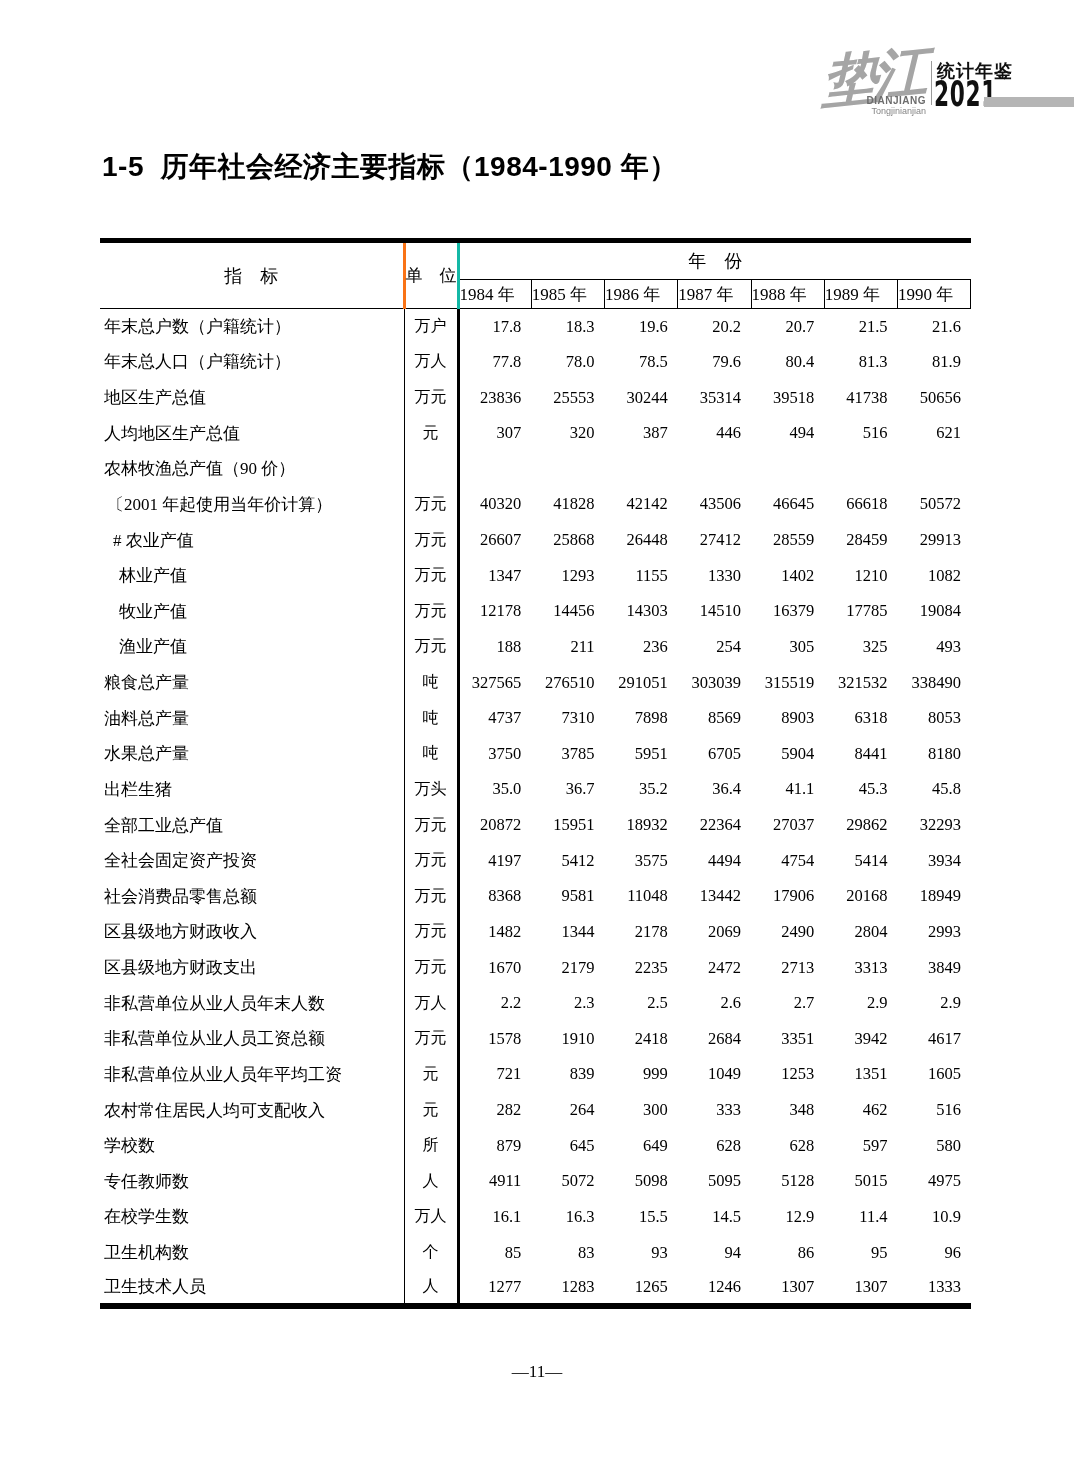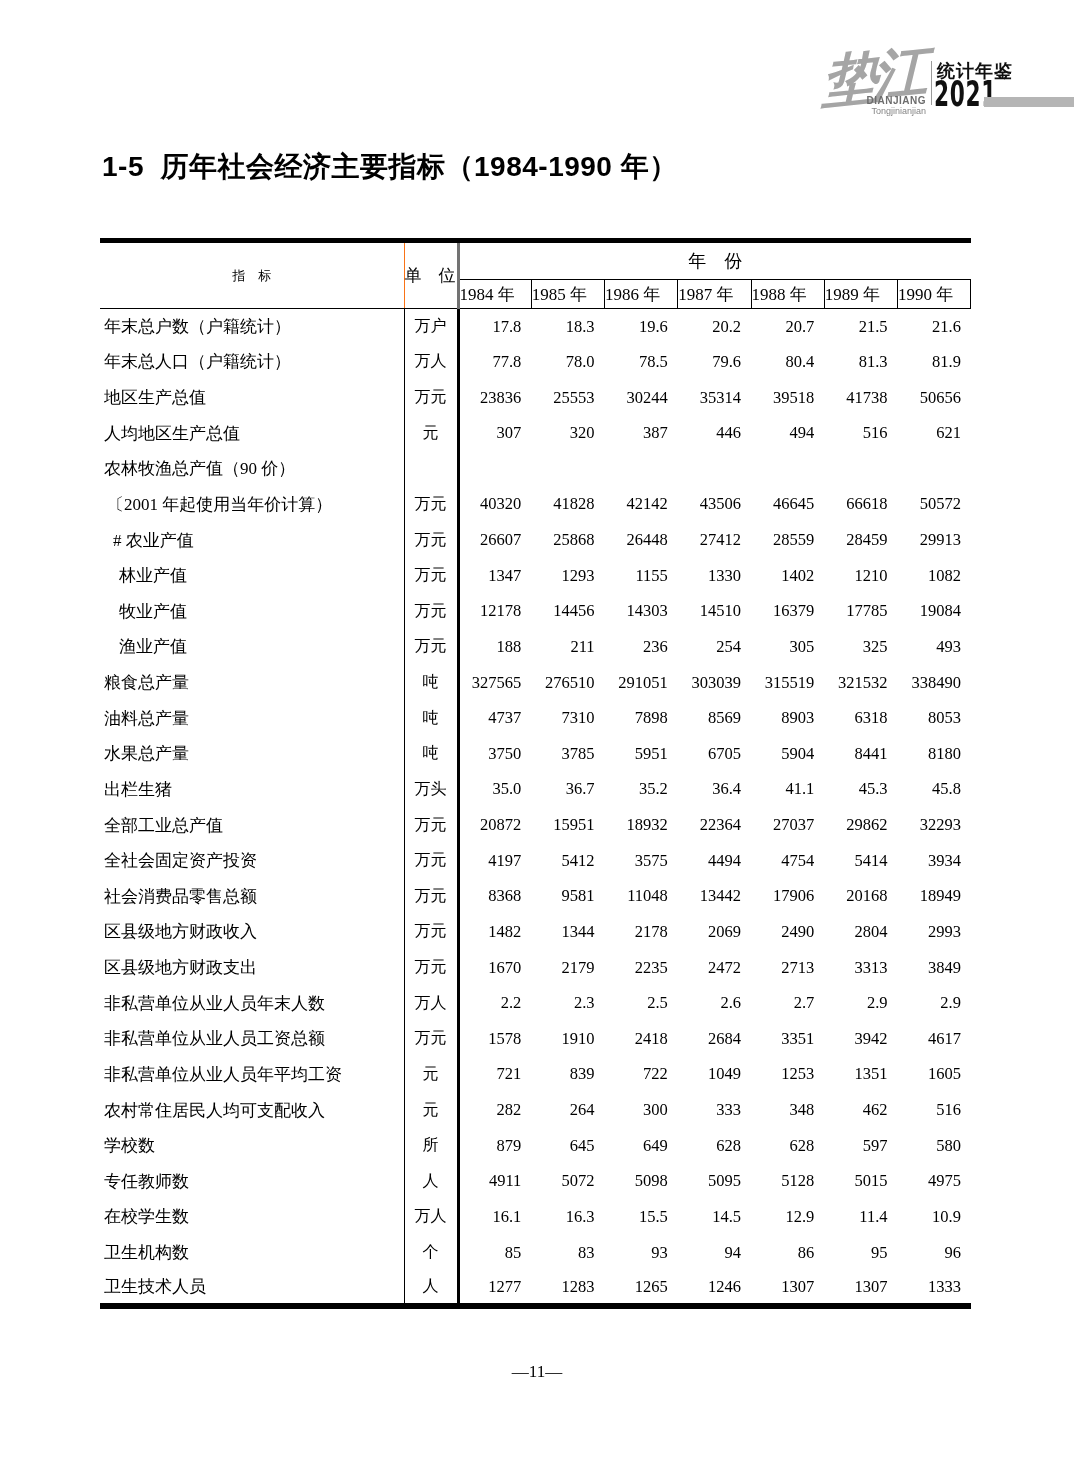--- a/index.html
+++ b/index.html
@@ -68,25 +68,25 @@
     border-collapse: collapse; table-layout: fixed; width: 871px;
     border-top: 5px solid #000; border-bottom: 6px solid #000;
   }
   col.c-stub { width: 304px; }
   col.c-unit { width: 54px; }
   col.c-year { width: 73.28px; }
   th, td { padding: 0; font-weight: normal; }
   thead tr.r-top { height: 39px; }
   thead tr.r-years { height: 29px; }
   th.stub {
-    border-right: 1px solid #f97316; border-bottom: 1px solid #000;
-    font-size: 13px; text-align: center; vertical-align: middle;
+    border-right: 3px solid #f97316; border-bottom: 1px solid #000;
+    font-size: 18px; text-align: center; vertical-align: middle;
   }
   th.unit-h {
-    border-right: 3px solid #737373; border-bottom: 1px solid #000;
+    border-right: 3px solid #14b8a6; border-bottom: 1px solid #000;
     font-size: 17px; text-align: left; vertical-align: middle;
   }
   th.group {
     border-bottom: 1px solid #000;
     font-size: 18px; text-align: center; vertical-align: middle;
   }
   th.year {
     border-left: 1px solid #000; border-right: 1px solid #000;
     border-bottom: 1px solid #000;
     font-size: 17px; text-align: left; vertical-align: middle;
@@ -392,21 +392,21 @@
             <td class="val">2684</td>
             <td class="val">3351</td>
             <td class="val">3942</td>
             <td class="val">4617</td>
           </tr>
           <tr>
             <td class="indicator indent-0">非私营单位从业人员年平均工资</td>
             <td class="unit">元</td>
             <td class="val">721</td>
             <td class="val">839</td>
-            <td class="val">722</td>
+            <td class="val">999</td>
             <td class="val">1049</td>
             <td class="val">1253</td>
             <td class="val">1351</td>
             <td class="val">1605</td>
           </tr>
           <tr>
             <td class="indicator indent-0">农村常住居民人均可支配收入</td>
             <td class="unit">元</td>
             <td class="val">282</td>
             <td class="val">264</td>

